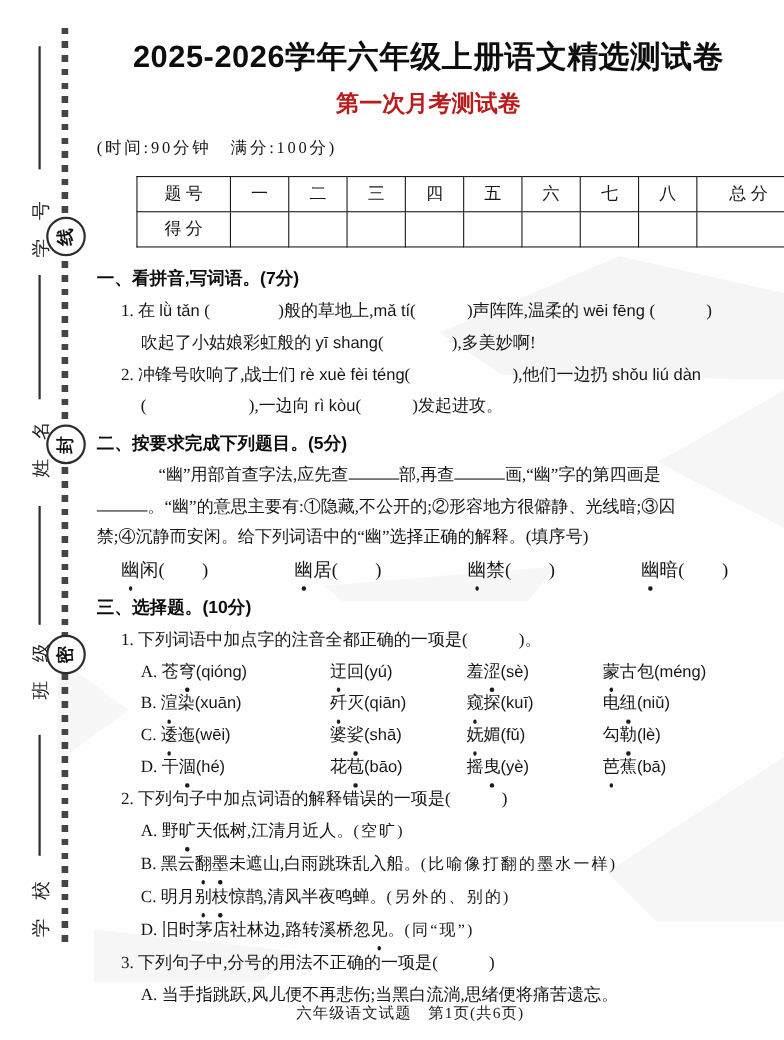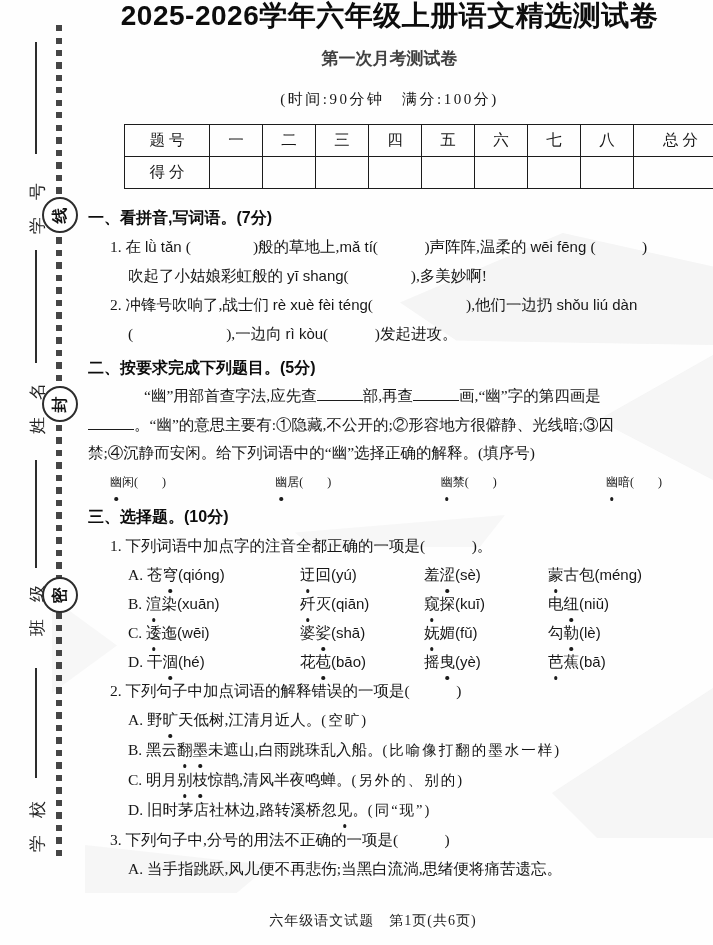--- a/index.html
+++ b/index.html
@@ -27,43 +27,43 @@
   .wl1{top:42px;height:112px;} .wl2{top:250px;height:113px;}
   .wl3{top:460px;height:108px;} .wl4{top:668px;height:110px;}
   .seal-label{position:absolute;left:37px;z-index:2;font-size:17px;letter-spacing:17px;
        white-space:nowrap;transform:translate(-50%,-50%) rotate(-90deg);color:#222;}
   .sl1{top:200px;} .sl2{top:400px;} .sl3{top:602px;} .sl4{top:818px;}
   .seal-circle{position:absolute;left:42px;z-index:3;width:32px;height:32px;border:2px solid #2d2d2d;
        border-radius:50%;background:#fff;display:flex;align-items:center;justify-content:center;}
   .sc1{top:197px;} .sc2{top:386px;} .sc3{top:577px;}
   .seal-circle span{display:block;transform:rotate(-90deg);font-size:16px;font-weight:bold;color:#111;}
   
-  .content{position:absolute;left:88px;top:0;width:603px;z-index:1;}
+  .content{position:absolute;left:88px;top:0;width:603px;z-index:1;padding-top:36px;}
   .title{font-family:"Liberation Sans",sans-serif;font-weight:bold;font-size:28px;
          text-align:center;letter-spacing:.5px;color:#0d0d0d;line-height:32px;}
-  .subtitle{font-family:"Liberation Sans",sans-serif;font-weight:bold;font-size:17px;
-         text-align:center;margin-top:12px;line-height:30px;color:#404040;}
-  .exam-info{font-size:15px;text-align:center;margin-top:14px;letter-spacing:2.5px;line-height:22px;}
+  .subtitle{font-family:"Liberation Sans",sans-serif;font-weight:bold;font-size:21px;
+         text-align:center;margin-top:12px;line-height:30px;color:#b91c1c;}
+  .exam-info{font-size:15px;margin-top:14px;letter-spacing:2.5px;line-height:22px;}
   table.score{border-collapse:collapse;margin-top:14px;width:603px;table-layout:fixed;margin-left:36px;}
   table.score td{border:1.5px solid #1c1c1c;height:31px;text-align:center;
          font-size:15.5px;padding:0;}
   .sec-head{font-weight:bold;font-size:16px;line-height:29px;margin-top:0;color:#0d0d0d;
          font-family:"Liberation Sans",sans-serif;}
   .gap-s{height:5px;} .gap-t{height:14px;}
   .line{font-size:15.5px;line-height:29px;white-space:nowrap;}
   .s2 .line{line-height:28.5px;}
   .ind1{padding-left:22px;} .ind2{padding-left:40px;} .indpara{padding-left:56px;}
   .py{font-family:"Liberation Sans",sans-serif;font-size:15px;}
   .kai{letter-spacing:2px;font-size:14.5px;text-align:right;}
   .dotted{position:relative;display:inline-block;}
   .dotted::after{content:"";position:absolute;left:50%;bottom:-4px;width:3.5px;height:3.5px;
          background:#1c1c1c;border-radius:50%;transform:translateX(-50%);}
   .blank{display:inline-block;height:0.95em;border-bottom:1.3px solid #1c1c1c;vertical-align:baseline;}
   .words-row{display:flex;justify-content:space-between;width:552px;margin-left:22px;
-         font-size:12px;line-height:29px;}
+         font-size:17px;line-height:29px;}
   .optgrid{display:flex;padding-left:40px;gap:24px;}
   .oc1{width:148px;} .oc2{width:100px;} .oc3{width:100px;} .oc4{flex:1;}
   .footer{position:absolute;left:88px;top:912px;width:570px;text-align:center;
          font-size:14px;letter-spacing:1px;z-index:1;color:#1c1c1c;}
 </style>
 </head>
 <body>
 
 <div class="sheet">
 

